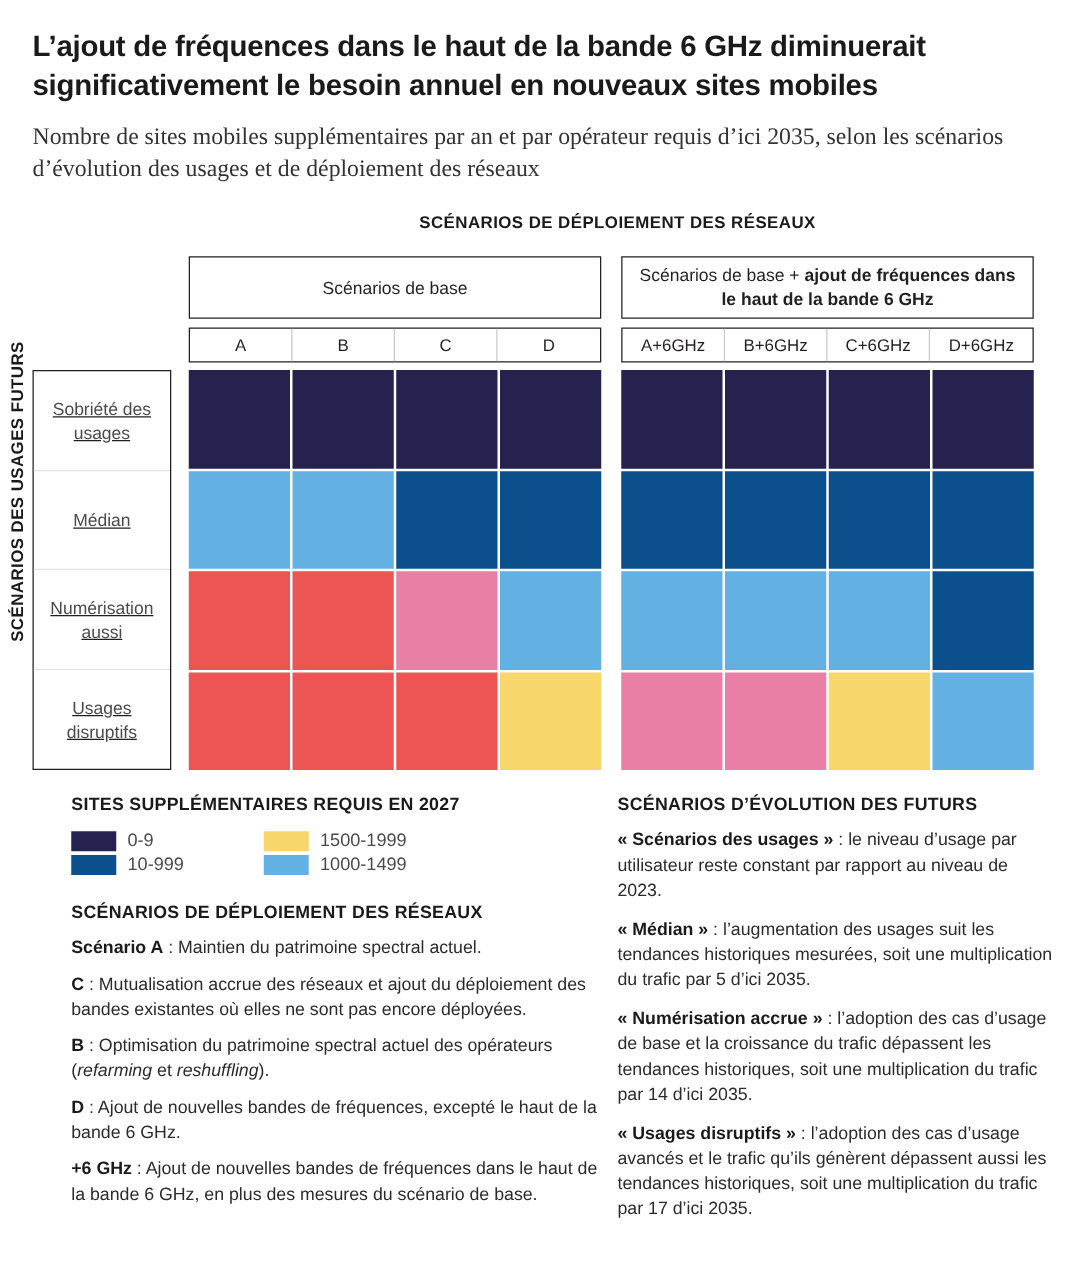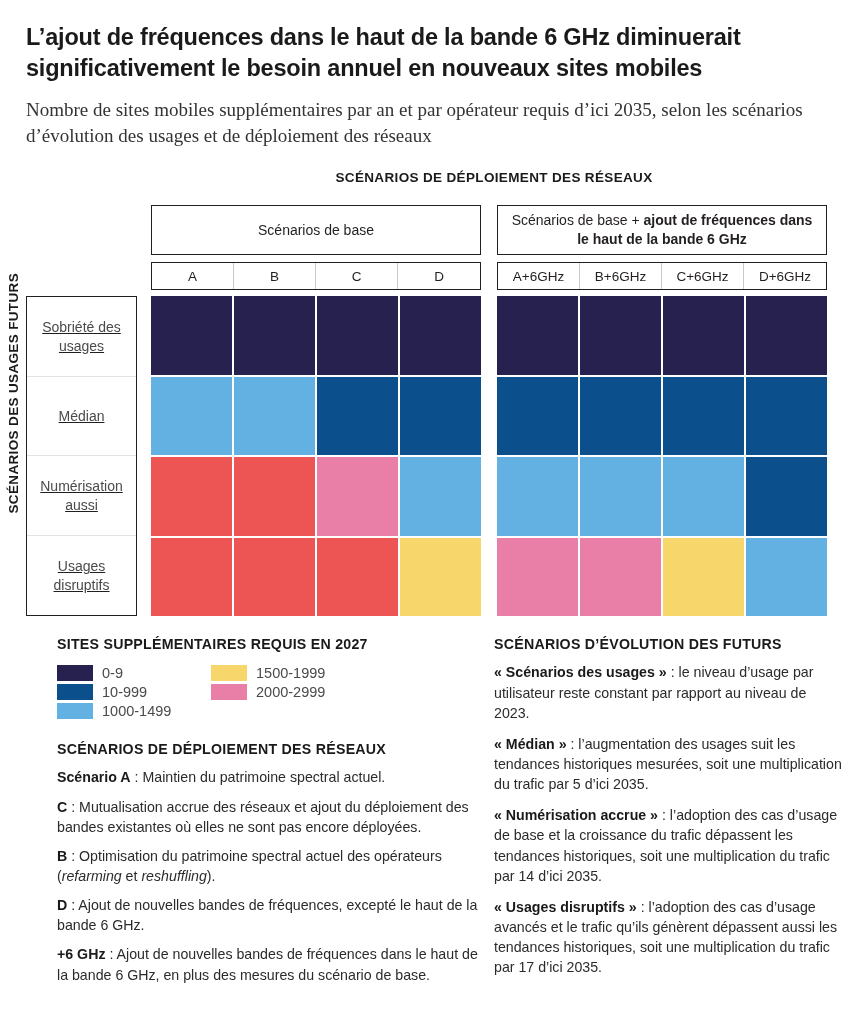--- a/index.html
+++ b/index.html
@@ -296,24 +296,20 @@
         </div>
         <div class="legend-item">
           <span class="swatch" style="background: rgb(247, 215, 108);"></span>
           <span class="legend-label">1500-1999</span>
         </div>
         <div class="legend-item">
           <span class="swatch" style="background: rgb(11, 79, 140);"></span>
           <span class="legend-label">10-999</span>
         </div>
         <div class="legend-item">
-          <span class="swatch" style="background: rgb(233, 127, 166);"></span>
-          <span class="legend-label">2000-2999</span>
-        </div>
-        <div class="legend-item">
           <span class="swatch" style="background: rgb(99, 177, 227);"></span>
           <span class="legend-label">1000-1499</span>
         </div>
       </div>
 
     <div class="panel-title">SCÉNARIOS DE DÉPLOIEMENT DES RÉSEAUX</div>
     <div id="deployment-items">
         <p class="para"><b>Scénario A</b> : Maintien du patrimoine spectral actuel.</p>
         <p class="para"><b>C</b> : Mutualisation accrue des réseaux et ajout du déploiement des bandes existantes où elles ne sont pas encore déployées.</p>
         <p class="para"><b>B</b> : Optimisation du patrimoine spectral actuel des opérateurs (<i>refarming</i> et <i>reshuffling</i>).</p>

